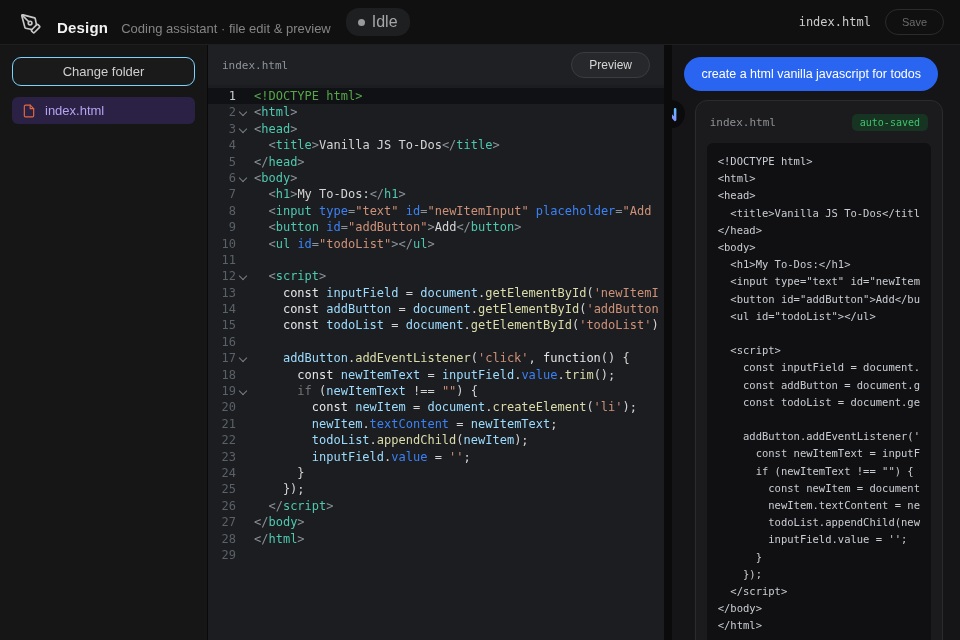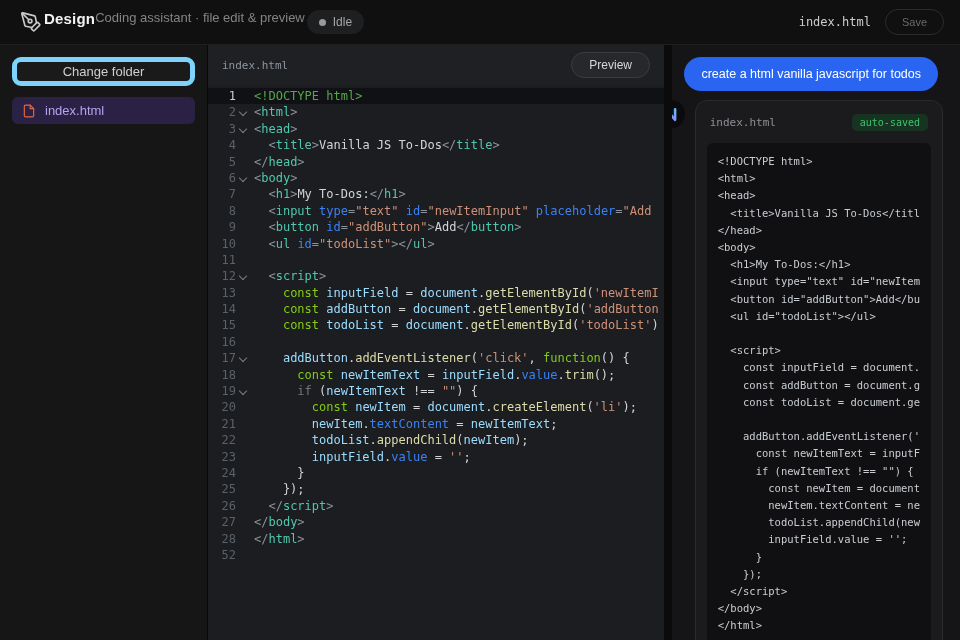--- a/index.html
+++ b/index.html
@@ -4,40 +4,40 @@
 <style>
   * { margin:0; padding:0; box-sizing:border-box; }
   html,body { width:960px; height:640px; overflow:hidden; background:#0f0f0f;
               font-family:"Liberation Sans", sans-serif; }
   .app { width:960px; height:640px; display:flex; flex-direction:column; }
 
   
   .topbar { height:45px; background:#101010; border-bottom:1px solid #1f1f1f;
             display:flex; align-items:center; justify-content:space-between;
             padding:0 16px 0 20px; flex:none; }
-  .tb-left { display:flex; align-items:flex-start; }
+  .tb-left { display:flex; align-items:flex-end; gap:13px; }
   .logo { width:24px; height:24px; display:flex; align-items:center; }
   .app-title { font-size:15px; font-weight:700; color:#f2f2f2; letter-spacing:.2px; }
   .subtitle { font-size:13px; color:#848484; }
   .idle-badge { display:flex; align-items:center; gap:7px; background:#1e1f21;
                 border-radius:13px; padding:5px 12px; margin-left:2px; }
   .idle-dot { width:7px; height:7px; border-radius:50%; background:#9a9a9a; }
-  .idle-label { font-size:12px; color:#a6a6a6; }
+  .idle-label { font-size:16px; color:#a6a6a6; }
   .tb-right { display:flex; align-items:center; gap:14px; }
   .tb-filename { font-family:"DejaVu Sans Mono", monospace; font-size:12px; color:#cccccc; }
   .save-btn { background:transparent; border:1px solid #2b2b2b; border-radius:16px;
               color:#6a6a6a; font-size:11px; padding:6px 16px; font-family:inherit; }
 
   
   .main { flex:1; display:flex; min-height:0; }
 
   
   .sidebar { width:208px; flex:none; background:#161616; border-right:1px solid #090909;
              padding:12px 12px; }
-  .change-folder { width:100%; height:29px; border:5px solid #7dd3fc; border-radius:9px;
+  .change-folder { width:100%; height:29px; border:1px solid #7dd3fc; border-radius:9px;
                    background:#1a1a1a; color:#cfcfcf; font-size:13px; font-family:inherit;
                    margin-bottom:11px; }
   .file-item { display:flex; align-items:center; gap:9px; background:#2a2145;
                border-radius:6px; padding:6px 10px; }
   .file-item .label { color:#b4a3ef; font-size:13px; }
 
   
   .editor { flex:1; min-width:0; display:flex; flex-direction:column; background:#1b1d20; }
   .editor-head { height:40px; flex:none; display:flex; align-items:center;
                  justify-content:space-between; padding:0 14px; background:#1e2023; }
@@ -53,21 +53,21 @@
   .fold { width:15px; flex:none; position:relative; }
   .fold.has::after { content:""; position:absolute; left:4px; top:5px; width:5px; height:5px;
                      border-right:1.3px solid #7a7f85; border-bottom:1.3px solid #7a7f85;
                      transform:rotate(45deg); }
   .lc { flex:1; min-width:0; overflow:hidden; white-space:pre; padding-left:3px; }
   .tk-pn  { color:#8b9298; }
   .tk-tag { color:#4ec9b0; }
   .tk-attr{ color:#3b82f6; }
   .tk-var { color:#9cdcfe; }
   .tk-str { color:#ce9178; }
-  .tk-kw  { color:#84cc16; }
+  .tk-kw  { color:#e5e5e5; }
   .tk-ctl { color:#737373;text-align:right; }
   .tk-fn  { color:#dcdcaa; }
   .tk-txt { color:#d4d4d4; }
   .tk-doc { color:#57a64a; }
 
   
   .divider { width:8px; flex:none; background:#0b0b0b; }
 
   
   .chat { width:288px; flex:none; background:#151517; padding:12px 17px 0 4px;
@@ -157,21 +157,21 @@
           <div class="cl"><span class="ln">19</span><span class="fold has"></span><span class="lc"><span class="tk-txt">      </span><span class="tk-ctl">if</span><span class="tk-txt"> (</span><span class="tk-var">newItemText</span><span class="tk-txt"> !== </span><span class="tk-str">""</span><span class="tk-txt">) {</span></span></div>
           <div class="cl"><span class="ln">20</span><span class="fold"></span><span class="lc"><span class="tk-txt">        </span><span class="tk-kw">const</span><span class="tk-txt"> </span><span class="tk-var">newItem</span><span class="tk-txt"> = </span><span class="tk-var">document</span><span class="tk-txt">.</span><span class="tk-fn">createElement</span><span class="tk-txt">(</span><span class="tk-str">'li'</span><span class="tk-txt">);</span></span></div>
           <div class="cl"><span class="ln">21</span><span class="fold"></span><span class="lc"><span class="tk-txt">        </span><span class="tk-var">newItem</span><span class="tk-txt">.</span><span class="tk-attr">textContent</span><span class="tk-txt"> = </span><span class="tk-var">newItemText</span><span class="tk-txt">;</span></span></div>
           <div class="cl"><span class="ln">22</span><span class="fold"></span><span class="lc"><span class="tk-txt">        </span><span class="tk-var">todoList</span><span class="tk-txt">.</span><span class="tk-fn">appendChild</span><span class="tk-txt">(</span><span class="tk-var">newItem</span><span class="tk-txt">);</span></span></div>
           <div class="cl"><span class="ln">23</span><span class="fold"></span><span class="lc"><span class="tk-txt">        </span><span class="tk-var">inputField</span><span class="tk-txt">.</span><span class="tk-attr">value</span><span class="tk-txt"> = </span><span class="tk-str">''</span><span class="tk-txt">;</span></span></div>
           <div class="cl"><span class="ln">24</span><span class="fold"></span><span class="lc"><span class="tk-txt">      }</span></span></div>
           <div class="cl"><span class="ln">25</span><span class="fold"></span><span class="lc"><span class="tk-txt">    });</span></span></div>
           <div class="cl"><span class="ln">26</span><span class="fold"></span><span class="lc"><span class="tk-txt">  </span><span class="tk-pn">&lt;/</span><span class="tk-tag">script</span><span class="tk-pn">&gt;</span></span></div>
           <div class="cl"><span class="ln">27</span><span class="fold"></span><span class="lc"><span class="tk-pn">&lt;/</span><span class="tk-tag">body</span><span class="tk-pn">&gt;</span></span></div>
           <div class="cl"><span class="ln">28</span><span class="fold"></span><span class="lc"><span class="tk-pn">&lt;/</span><span class="tk-tag">html</span><span class="tk-pn">&gt;</span></span></div>
-          <div class="cl"><span class="ln">52</span><span class="fold"></span><span class="lc"></span></div>
+          <div class="cl"><span class="ln">29</span><span class="fold"></span><span class="lc"></span></div>
         </div>
     </section>
 
     <div class="divider"></div>
 
     <section class="chat">
       <div class="bubble">create a html vanilla javascript for todos</div>
       <div class="reply-row">
         <div class="avatar">
           <svg width="17" height="17" viewBox="0 0 24 24">

